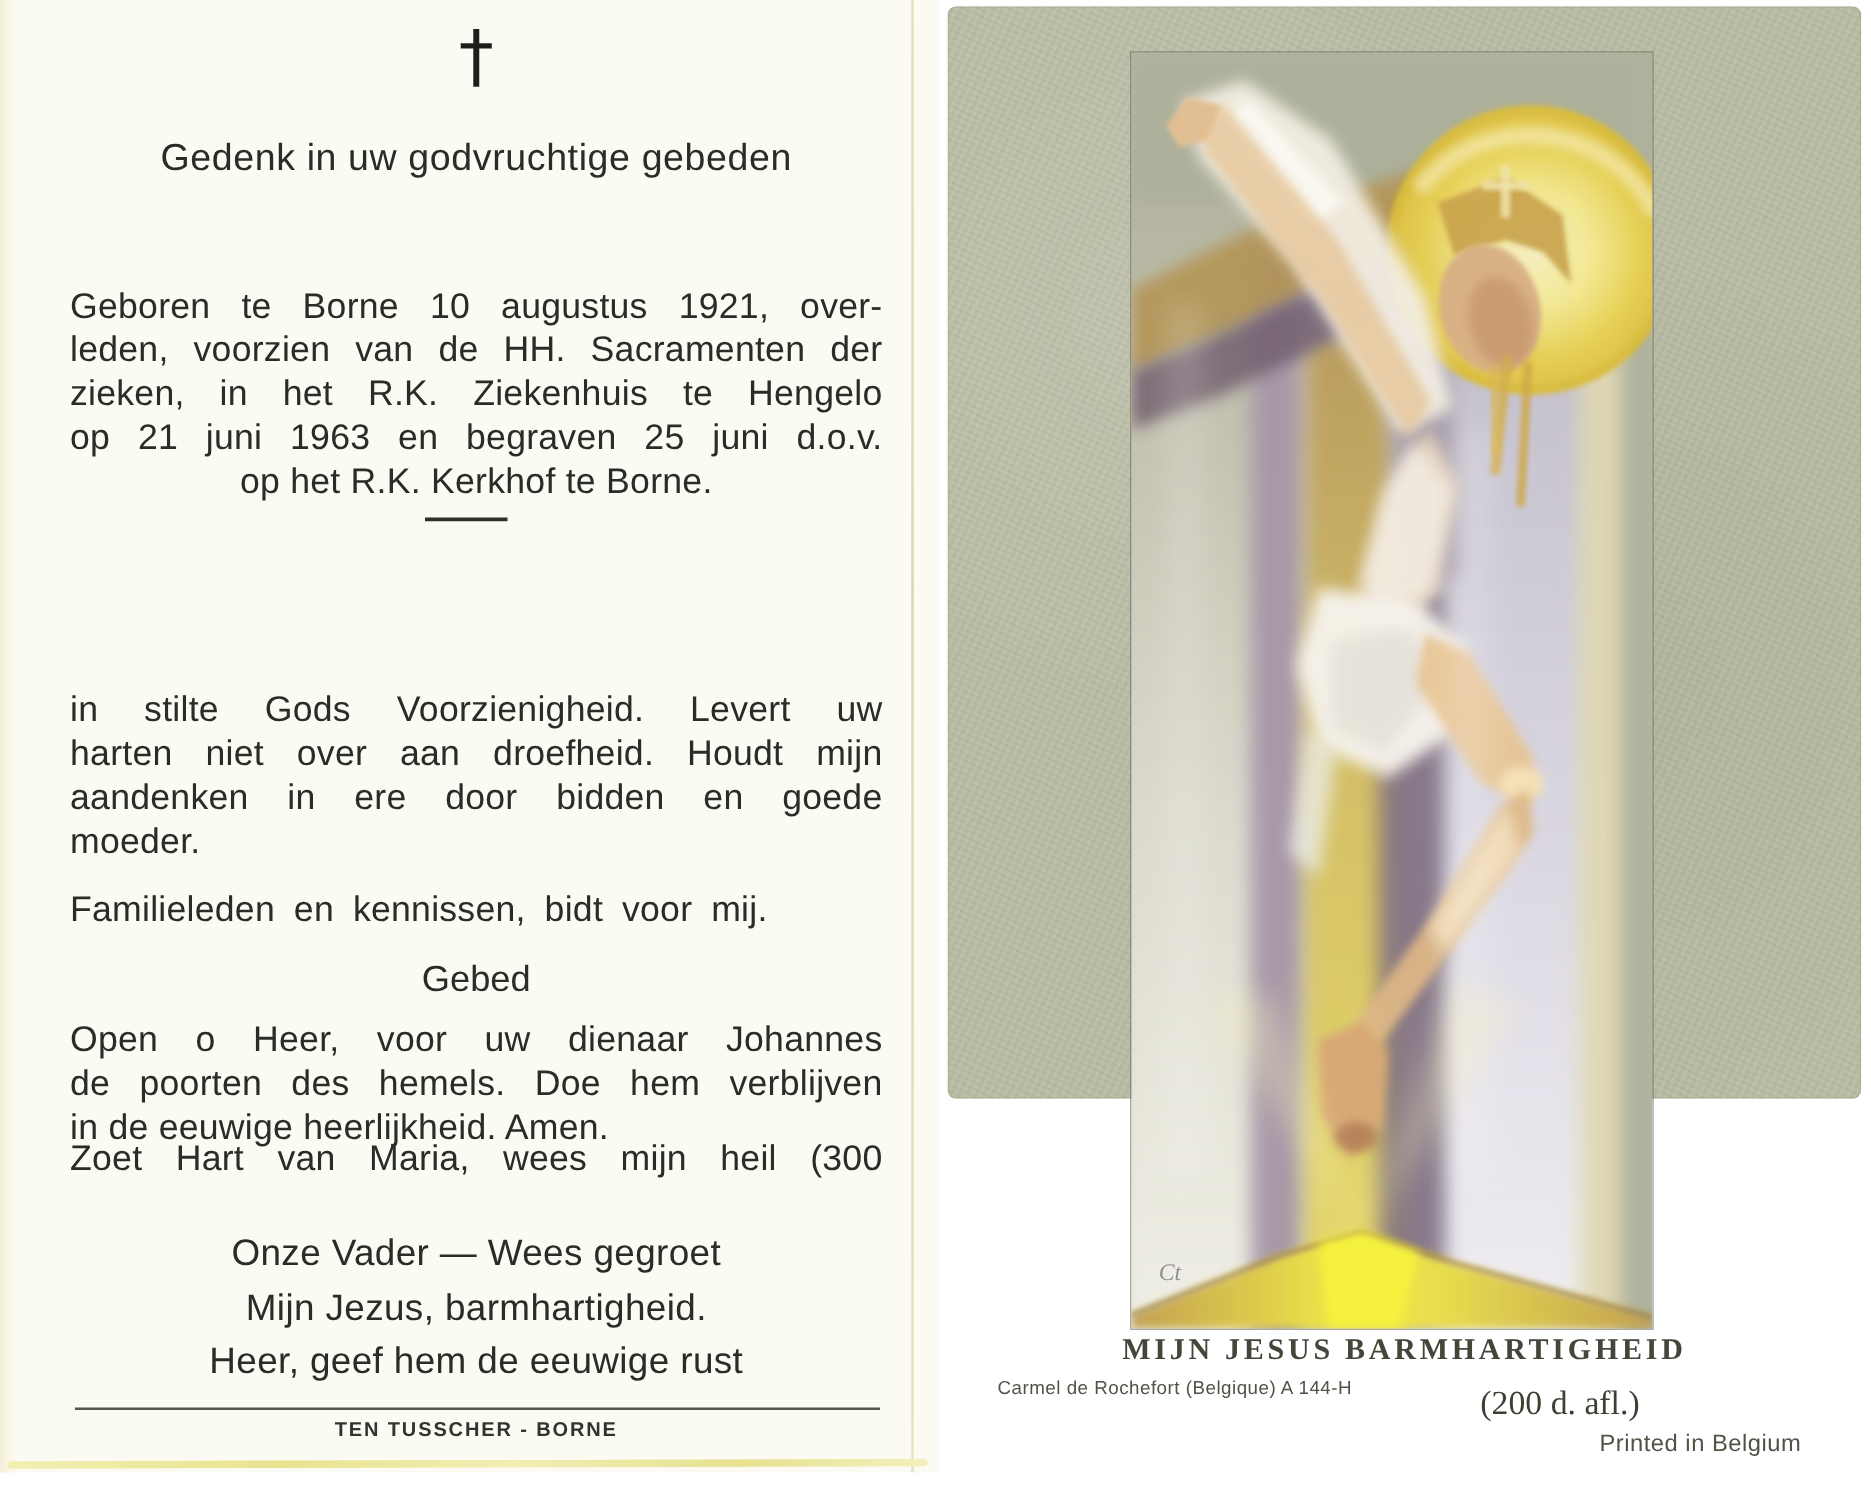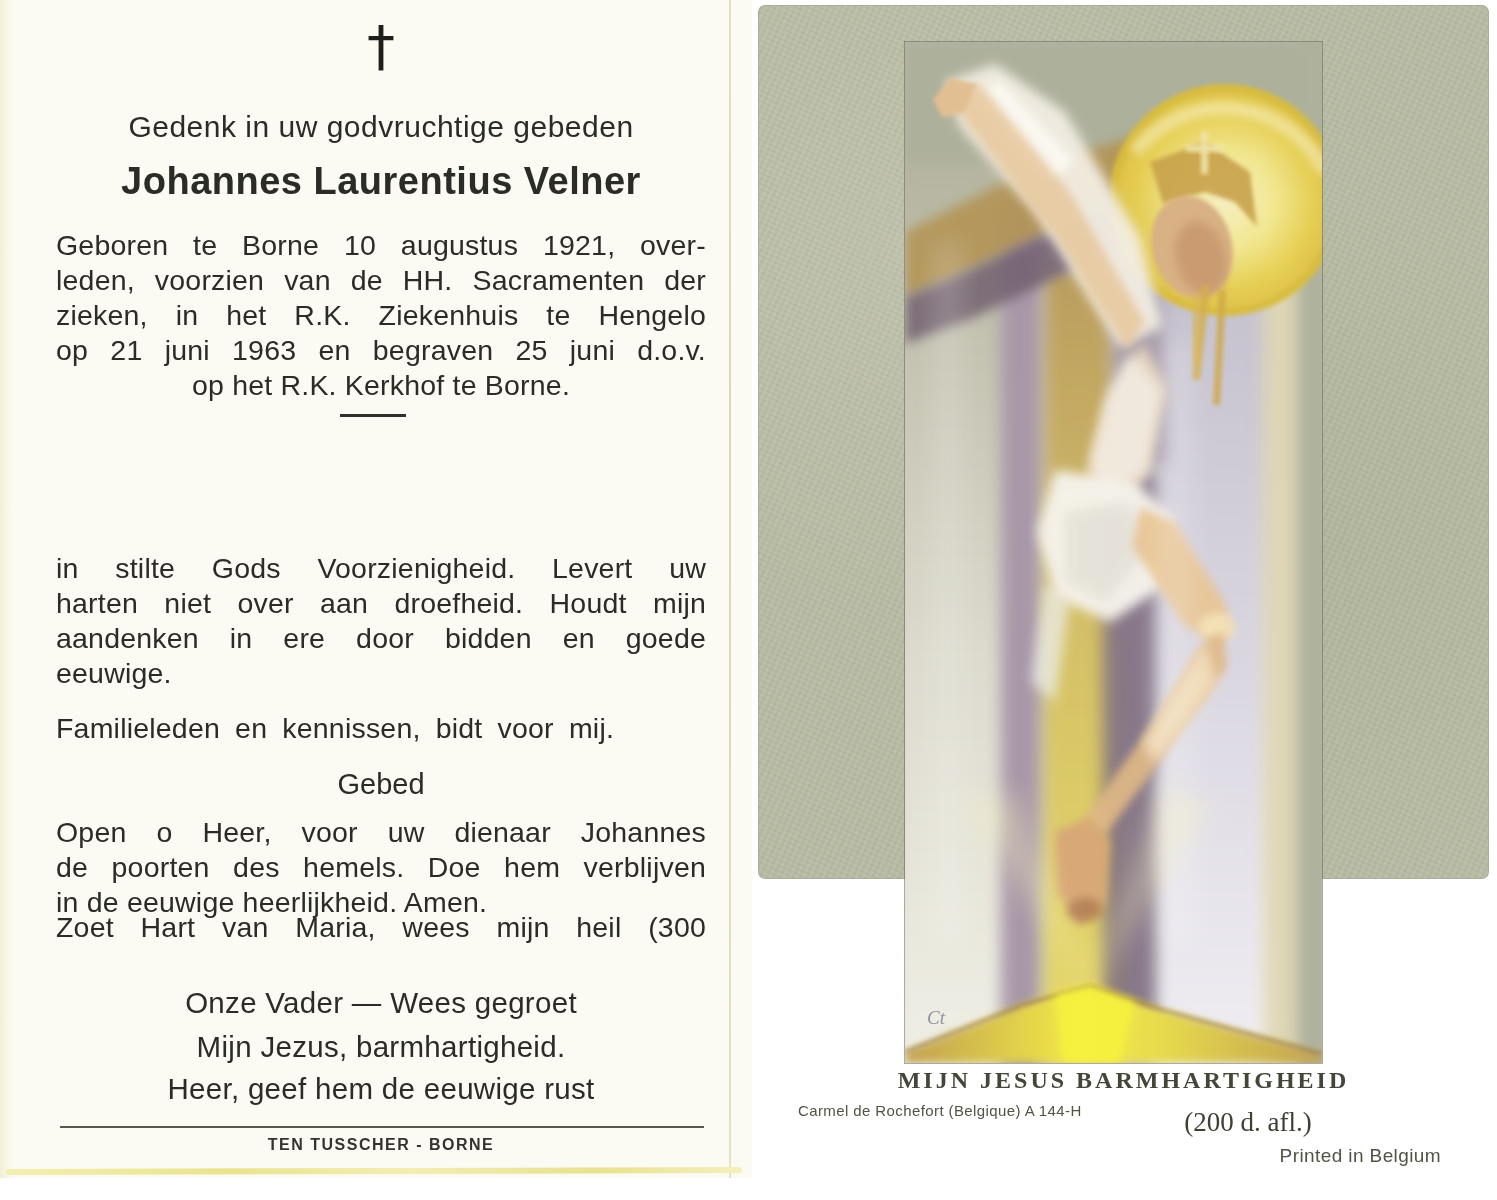--- a/index.html
+++ b/index.html
@@ -71,38 +71,37 @@
     color:#535246;letter-spacing:.4px;}
 </style>
 </head>
 <body>
 
 <div class="left-card">
   <div class="lc cross-mark">†</div>
 
   <div class="lc gedenk">Gedenk in uw godvruchtige gebeden</div>
 
-  <div class="lc deceased-name">Johannes Laurentius Velner</div>
 
   <div class="lc para p-bio">
       <div class="jline">Geboren te Borne 10 augustus 1921, over-</div>
       <div class="jline">leden, voorzien van de HH. Sacramenten der</div>
       <div class="jline">zieken, in het R.K. Ziekenhuis te Hengelo</div>
       <div class="jline">op 21 juni 1963 en begraven 25 juni d.o.v.</div>
       <div class="jline last-center">op het R.K. Kerkhof te Borne.</div>
     </div>
 
   <div class="divider-dash"></div>
 
 
   <div class="lc para p-mid2">
       <div class="jline">in stilte Gods Voorzienigheid. Levert uw</div>
       <div class="jline">harten niet over aan droefheid. Houdt mijn</div>
       <div class="jline">aandenken in ere door bidden en goede</div>
-      <div class="jline last-left">eeuwige.</div>
+      <div class="jline last-left">moeder.</div>
     </div>
 
   <div class="lc family-line">Familieleden en kennissen, bidt voor mij.</div>
 
   <div class="lc gebed-title">Gebed</div>
 
   <div class="lc para p-prayer">
       <div class="jline">Open o Heer, voor uw dienaar Johannes</div>
       <div class="jline">de poorten des hemels. Doe hem verblijven</div>
       <div class="jline last-left">in de eeuwige heerlijkheid. Amen.</div>

